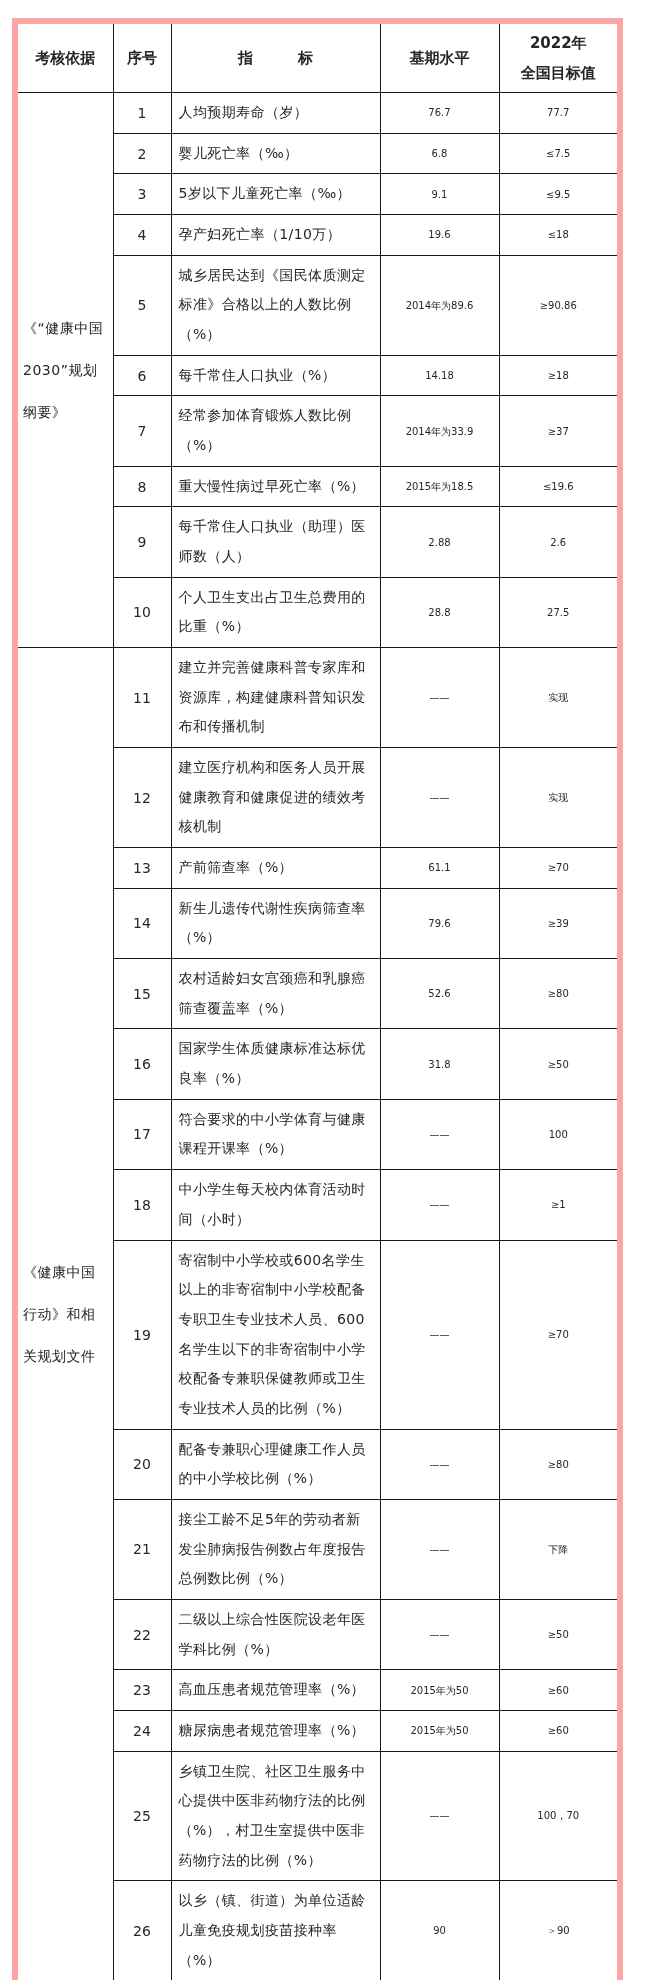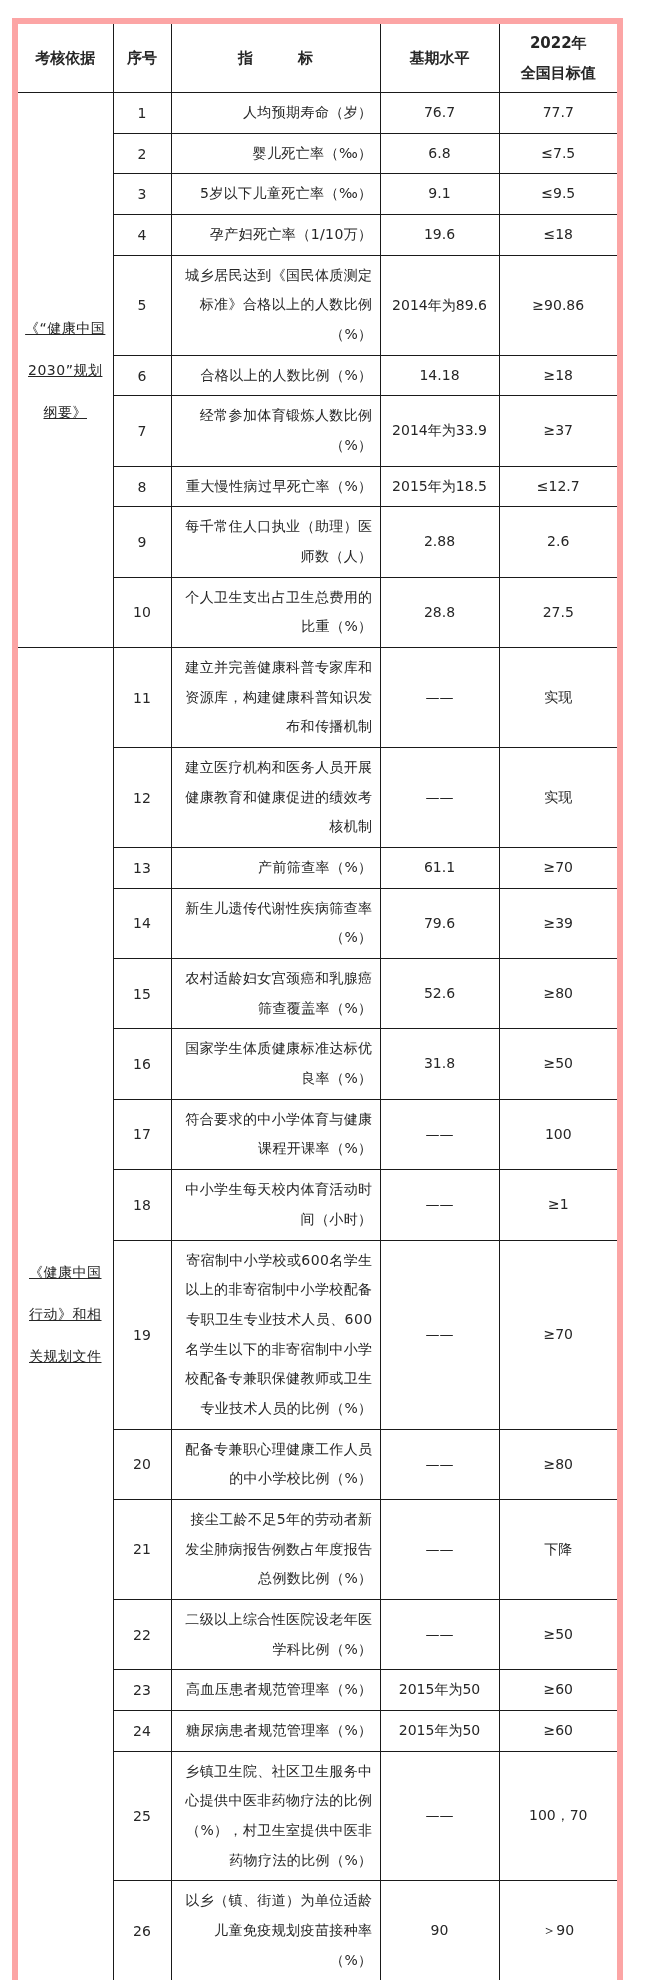--- a/index.html
+++ b/index.html
@@ -32,41 +32,40 @@
     font-weight: bold;
     font-size: 15px;
     text-align: center;
     height: 70px;
     padding: 4px 3px;
     line-height: 1.6;
   }
   .indicator-table thead th .hdr-line { display: block; line-height: 2.0; }
   td.basis-cell {
     font-size: 14px;
-    text-align: center;
+    text-align: left;
     padding: 6px 5px;
     line-height: 3.0;
     letter-spacing: 0.5px;
-    text-decoration: underline;
   }
   td.num-cell {
     font-size: 14px;
     text-align: center;
     padding: 4px 2px;
   }
   td.indicator-cell {
     font-size: 14px;
-    text-align: right;
+    text-align: left;
     padding: 5px 7px;
     line-height: 2.12;
     letter-spacing: 0.4px;
   }
   td.baseline-cell,
   td.target-cell {
-    font-size: 14px;
+    font-size: 10px;
     text-align: center;
     padding: 4px 3px;
     line-height: 2.1;
   }
 </style>
 </head>
 <body>
 
 <div class="page">
 
@@ -117,35 +116,35 @@
       <td class="target-cell">≤18</td>
     </tr>
         <tr>
       <td class="num-cell">5</td>
       <td class="indicator-cell">城乡居民达到《国民体质测定标准》合格以上的人数比例（%）</td>
       <td class="baseline-cell">2014年为89.6</td>
       <td class="target-cell">≥90.86</td>
     </tr>
         <tr>
       <td class="num-cell">6</td>
-      <td class="indicator-cell">合格以上的人数比例（%）</td>
+      <td class="indicator-cell">每千常住人口执业（%）</td>
       <td class="baseline-cell">14.18</td>
       <td class="target-cell">≥18</td>
     </tr>
         <tr>
       <td class="num-cell">7</td>
       <td class="indicator-cell">经常参加体育锻炼人数比例（%）</td>
       <td class="baseline-cell">2014年为33.9</td>
       <td class="target-cell">≥37</td>
     </tr>
         <tr>
       <td class="num-cell">8</td>
       <td class="indicator-cell">重大慢性病过早死亡率（%）</td>
       <td class="baseline-cell">2015年为18.5</td>
-      <td class="target-cell">≤12.7</td>
+      <td class="target-cell">≤19.6</td>
     </tr>
         <tr>
       <td class="num-cell">9</td>
       <td class="indicator-cell">每千常住人口执业（助理）医师数（人）</td>
       <td class="baseline-cell">2.88</td>
       <td class="target-cell">2.6</td>
     </tr>
         <tr>
       <td class="num-cell">10</td>
       <td class="indicator-cell">个人卫生支出占卫生总费用的比重（%）</td>

